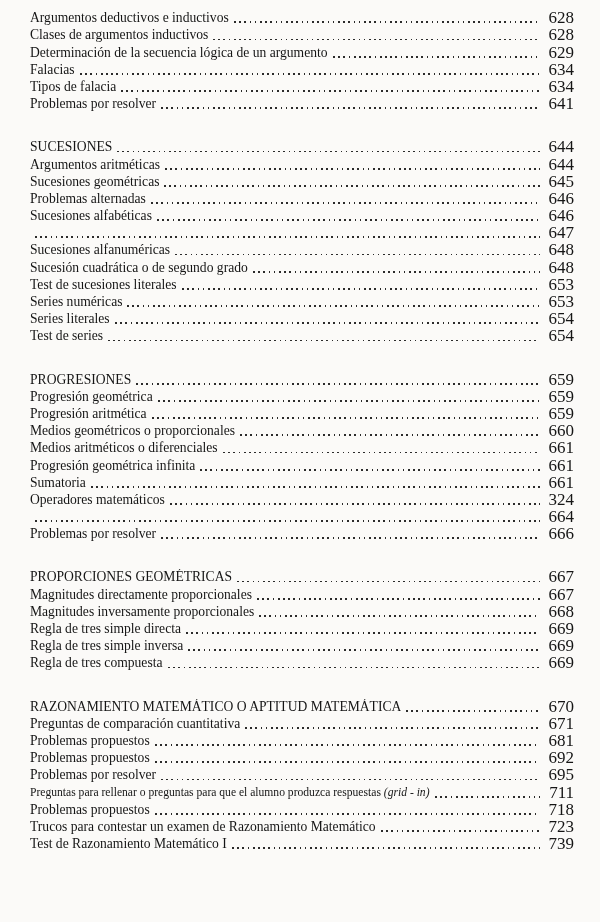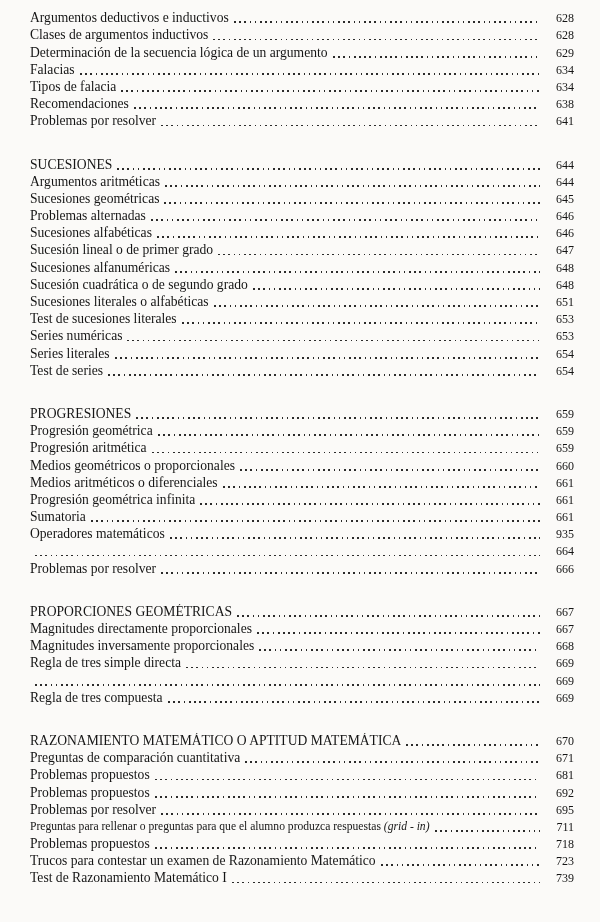--- a/index.html
+++ b/index.html
@@ -53,21 +53,21 @@
     margin: 0 4px 3px 5px;
     background-image: repeating-linear-gradient(
       to right,
       #2b2b2b 0 1.7px,
       transparent 1.7px 5.2px
     );
   }
   .toc-page-num {
     flex: 0 0 30px;
     text-align: right;
-    font-size: 12px;
+    font-size: 17px;
   }
 </style>
 </head>
 <body>
 
 <div class="page">
   <div>
       <div class="toc-section">
         <div class="toc-row">
           <span class="toc-title">Argumentos deductivos e inductivos</span>
@@ -88,25 +88,20 @@
           <span class="toc-title">Falacias</span>
           <span class="toc-leader"></span>
           <span class="toc-page-num">634</span>
         </div>
         <div class="toc-row">
           <span class="toc-title">Tipos de falacia</span>
           <span class="toc-leader"></span>
           <span class="toc-page-num">634</span>
         </div>
         <div class="toc-row">
-          <span class="toc-title">Recomendaciones</span>
-          <span class="toc-leader"></span>
-          <span class="toc-page-num">638</span>
-        </div>
-        <div class="toc-row">
           <span class="toc-title">Problemas por resolver</span>
           <span class="toc-leader"></span>
           <span class="toc-page-num">641</span>
         </div>
       </div>
       <div class="toc-section">
         <div class="toc-row">
           <span class="toc-title">SUCESIONES</span>
           <span class="toc-leader"></span>
           <span class="toc-page-num">644</span>
@@ -125,40 +120,34 @@
           <span class="toc-title">Problemas alternadas</span>
           <span class="toc-leader"></span>
           <span class="toc-page-num">646</span>
         </div>
         <div class="toc-row">
           <span class="toc-title">Sucesiones alfabéticas</span>
           <span class="toc-leader"></span>
           <span class="toc-page-num">646</span>
         </div>
         <div class="toc-row">
-          <span class="toc-title">Sucesión lineal o de primer grado</span>
           <span class="toc-leader"></span>
           <span class="toc-page-num">647</span>
         </div>
         <div class="toc-row">
           <span class="toc-title">Sucesiones alfanuméricas</span>
           <span class="toc-leader"></span>
           <span class="toc-page-num">648</span>
         </div>
         <div class="toc-row">
           <span class="toc-title">Sucesión cuadrática o de segundo grado</span>
           <span class="toc-leader"></span>
           <span class="toc-page-num">648</span>
         </div>
         <div class="toc-row">
-          <span class="toc-title">Sucesiones literales o alfabéticas</span>
-          <span class="toc-leader"></span>
-          <span class="toc-page-num">651</span>
-        </div>
-        <div class="toc-row">
           <span class="toc-title">Test de sucesiones literales</span>
           <span class="toc-leader"></span>
           <span class="toc-page-num">653</span>
         </div>
         <div class="toc-row">
           <span class="toc-title">Series numéricas</span>
           <span class="toc-leader"></span>
           <span class="toc-page-num">653</span>
         </div>
         <div class="toc-row">
@@ -204,21 +193,21 @@
           <span class="toc-page-num">661</span>
         </div>
         <div class="toc-row">
           <span class="toc-title">Sumatoria</span>
           <span class="toc-leader"></span>
           <span class="toc-page-num">661</span>
         </div>
         <div class="toc-row">
           <span class="toc-title">Operadores matemáticos</span>
           <span class="toc-leader"></span>
-          <span class="toc-page-num">935</span>
+          <span class="toc-page-num">324</span>
         </div>
         <div class="toc-row">
           <span class="toc-leader"></span>
           <span class="toc-page-num">664</span>
         </div>
         <div class="toc-row">
           <span class="toc-title">Problemas por resolver</span>
           <span class="toc-leader"></span>
           <span class="toc-page-num">666</span>
         </div>
@@ -238,20 +227,21 @@
           <span class="toc-title">Magnitudes inversamente proporcionales</span>
           <span class="toc-leader"></span>
           <span class="toc-page-num">668</span>
         </div>
         <div class="toc-row">
           <span class="toc-title">Regla de tres simple directa</span>
           <span class="toc-leader"></span>
           <span class="toc-page-num">669</span>
         </div>
         <div class="toc-row">
+          <span class="toc-title">Regla de tres simple inversa</span>
           <span class="toc-leader"></span>
           <span class="toc-page-num">669</span>
         </div>
         <div class="toc-row">
           <span class="toc-title">Regla de tres compuesta</span>
           <span class="toc-leader"></span>
           <span class="toc-page-num">669</span>
         </div>
       </div>
       <div class="toc-section">

